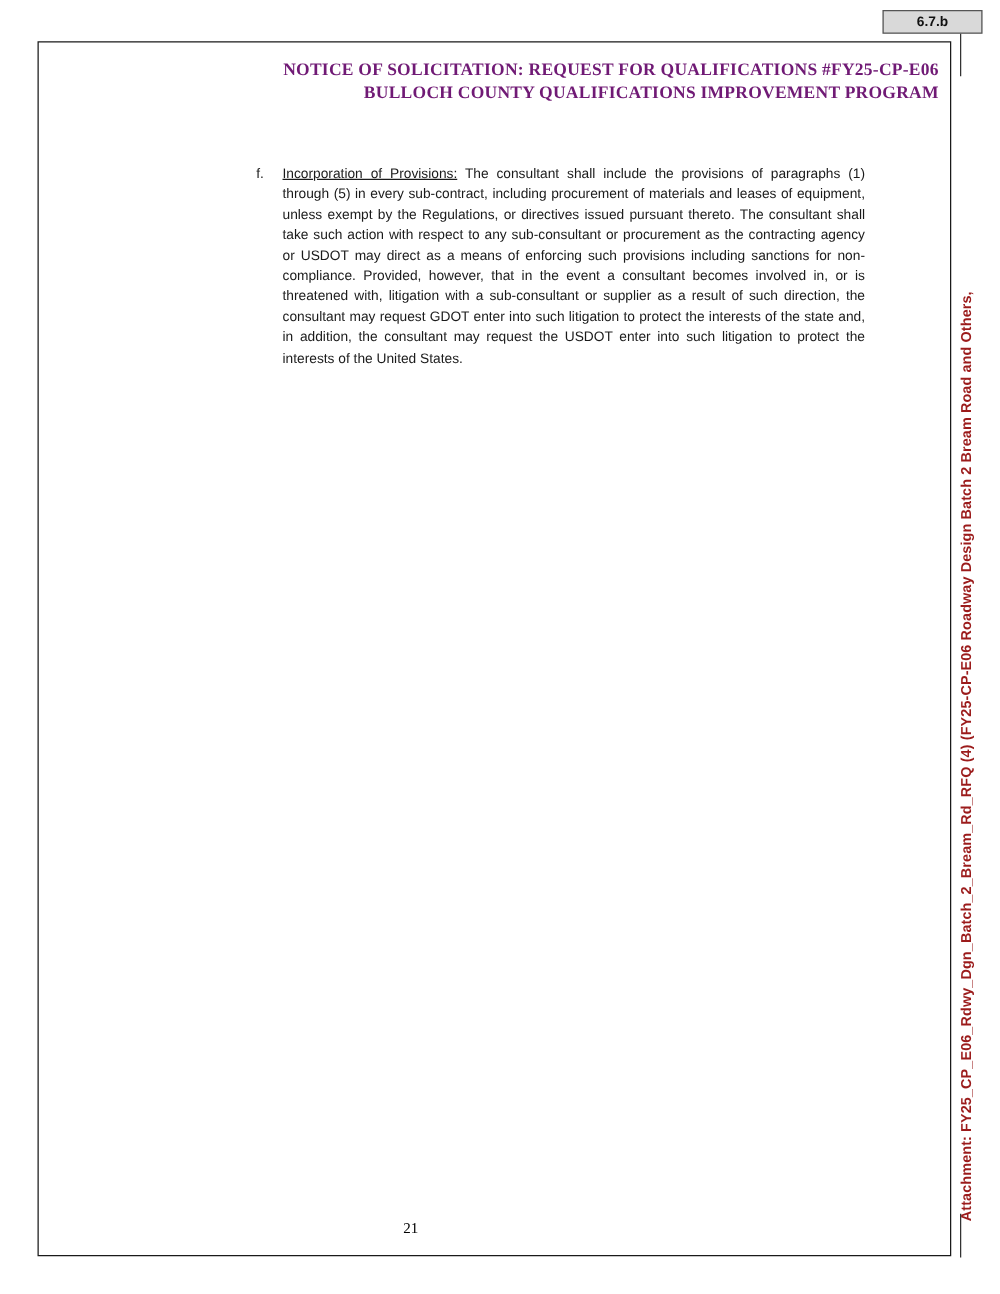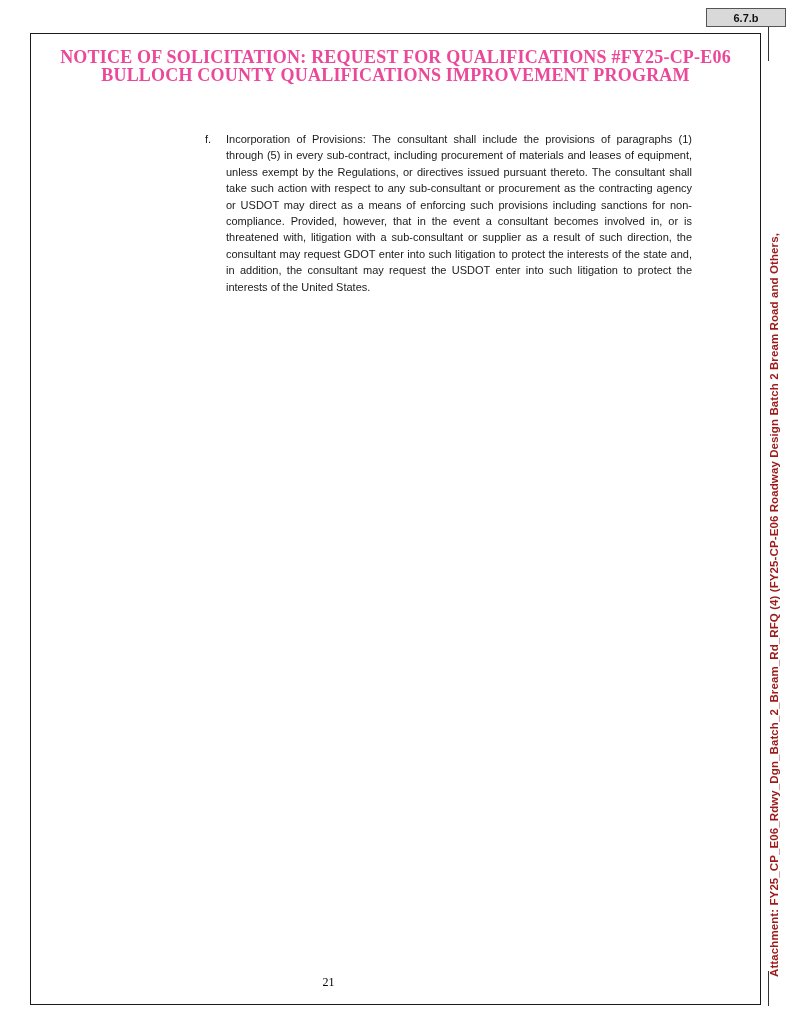--- a/index.html
+++ b/index.html
@@ -29,40 +29,41 @@
   .connector-top {
     position: absolute; left: 768px; top: 27px; width: 1px; height: 34px;
     background: #333333;
   }
   .connector-bottom {
     position: absolute; left: 768px; top: 971px; width: 1px; height: 35px;
     background: #333333;
   }
   .doc-title {
     position: absolute; left: 40px; top: 48px; width: 711px;
-    text-align: center;
+    text-align: right;
     font-family: "Liberation Serif", serif;
-    font-size: 18px; font-weight: bold; color: #ec4899;
+    font-size: 14px; font-weight: bold; color: #701a75;
     line-height: 18px;
     letter-spacing: 0.2px;
   }
   .body-block {
     position: absolute; left: 205px; top: 131px; width: 487px;
     display: flex;
     font-size: 11px; color: #1a1a1a;
     line-height: 16.4px;
   }
   .item-label {
     width: 21px; flex: 0 0 21px;
   }
   .item-paragraph {
     flex: 1;
     text-align: justify;
   }
   .item-heading {
+    text-decoration: underline;
   }
   .page-number {
     position: absolute; left: 30px; top: 975px; width: 597px;
     text-align: center;
     font-family: "Liberation Serif", serif;
     font-size: 12px; color: #000000;
   }
   .packet-box {
     position: absolute; left: 676px; top: 1006px; width: 92px; height: 20px;
     background: var(--tab-bg, #d9d9d9);

